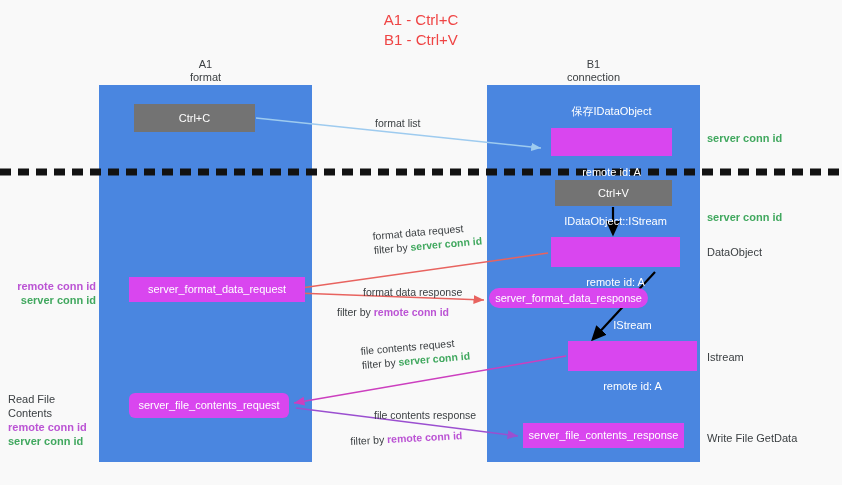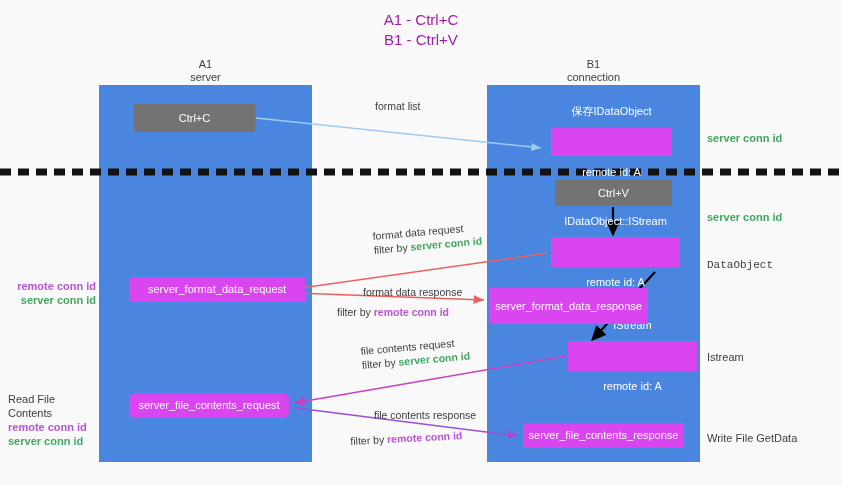--- a/index.html
+++ b/index.html
@@ -17,54 +17,54 @@
   #lane-a{left:99px;top:85px;width:213px;height:377px;}
   #lane-b{left:487px;top:85px;width:213px;height:377px;}
 
   .lane-head{position:absolute;text-align:center;font-size:11px;line-height:13px;color:#3c4043;}
   #head-a{left:99px;top:58px;width:213px;}
   #head-b{left:487px;top:58px;width:213px;}
   .lane-head .t1{display:block;}
   .lane-head .t2{display:block;}
 
   #title{position:absolute;left:0;top:10px;width:842px;text-align:center;
-         font-size:15px;line-height:20px;color:#a21caf;}
+         font-size:15px;line-height:20px;color:#ef4444;}
 
   .box{position:absolute;box-sizing:border-box;display:flex;flex-direction:column;
        align-items:center;justify-content:center;color:#ffffff;font-size:11px;
        line-height:13px;text-align:center;}
   .green{background:#737373;align-items:center;}
   .orange{background:#d946ef;gap:48px;}
 
   #b-ctrlc{left:134px;top:104px;width:121px;height:28px;}
   #b-ctrlv{left:555px;top:180px;width:117px;height:26px;}
   #b-idataobject{left:551px;top:128px;width:121px;height:28px;}
   #b-getdata{left:551px;top:237px;width:129px;height:30px;}
   #b-istream{left:568px;top:341px;width:129px;height:30px;}
   #b-sfdreq{left:129px;top:277px;width:176px;height:25px;}
-  #b-sfdresp{left:489px;top:288px;width:159px;height:36px;}
+  #b-sfdresp{left:489px;top:288px;width:159px;height:20px;border-radius:12px;}
   #b-sfcreq{left:129px;top:393px;width:160px;height:25px;border-radius:6px;}
   #b-sfcresp{left:523px;top:423px;width:161px;height:25px;}
 
   .sidelabel{position:absolute;font-size:11px;line-height:14px;color:#3c4043;}
   .green-t{color:#41a85f;font-weight:bold;}
   .purple-t{color:#bb54d4;font-weight:bold;}
 
   #sl-srv1{left:707px;top:131px;}
   #sl-srv2{left:707px;top:210px;}
-  #sl-dataobject{left:707px;top:258px;font-family:Liberation Mono, monospace;}
+  #sl-dataobject{left:707px;top:245px;}
   #sl-istream{left:707px;top:350px;}
   #sl-write{left:707px;top:431px;}
 
   #sl-left1{left:8px;top:279px;width:88px;text-align:right;}
   #sl-left2{left:8px;top:392px;width:88px;}
   #sl-left2 .hdr{color:#3c4043;font-weight:normal;display:block;}
 
   .mid{position:absolute;font-size:10.5px;line-height:14px;color:#3c4043;white-space:nowrap;}
-  #m-formatlist{left:375px;top:99px;}
+  #m-formatlist{left:375px;top:116px;}
   #m-fdreq{left:372px;top:229px;transform:rotate(-5deg);transform-origin:left top;}
   #m-fdresp{left:363px;top:285px;}
   #m-fcreq{left:360px;top:344px;transform:rotate(-5deg);transform-origin:left top;}
   #m-fcresp{left:374px;top:408px;}
   #m-fcresp2{left:350px;top:434px;transform:rotate(-3deg);transform-origin:left top;}
   #m-fdresp2{left:337px;top:305px;}
 
   svg#wires{position:absolute;left:0;top:0;width:842px;height:485px;pointer-events:none;}
 
   #divider{position:absolute;left:0;top:167px;width:842px;height:10px;}
@@ -74,21 +74,21 @@
 
 <div id="stage">
 
   <div id="title">
     <div>A1 - Ctrl+C</div>
     <div>B1 - Ctrl+V</div>
   </div>
 
   <div class="lane-head" id="head-a">
     <span class="t1">A1</span>
-    <span class="t2">server</span>
+    <span class="t2">format</span>
   </div>
   <div class="lane-head" id="head-b">
     <span class="t1">B1</span>
     <span class="t2">connection</span>
   </div>
 
   <div class="lane" id="lane-a"></div>
   <div class="lane" id="lane-b"></div>
 
   <svg id="wires">

